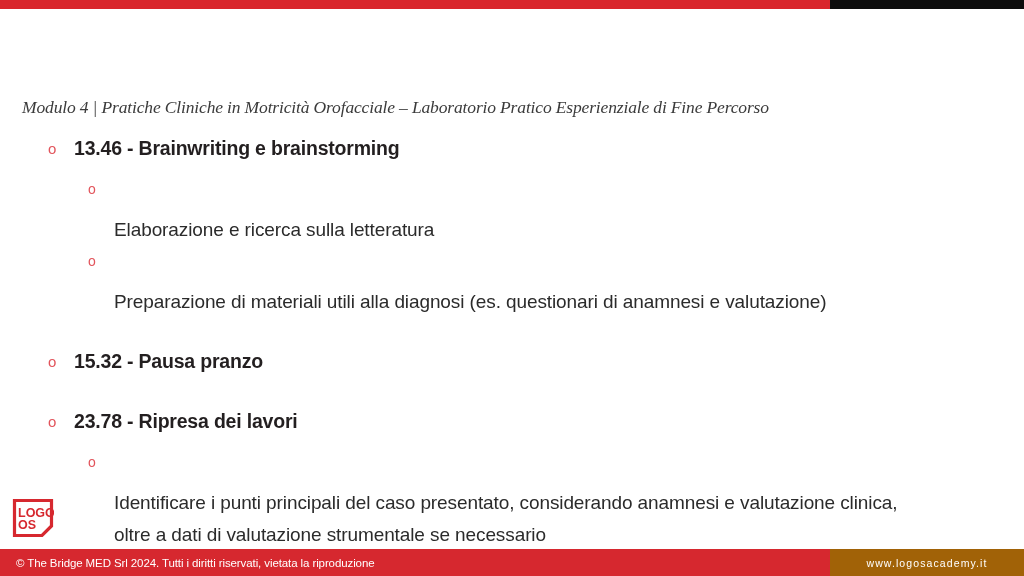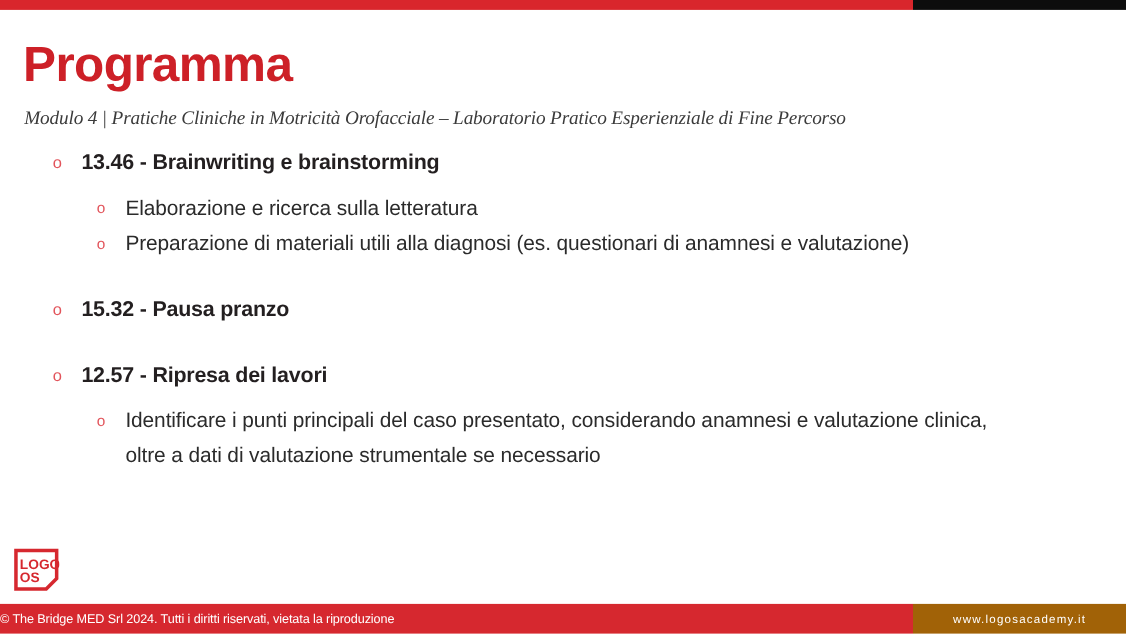--- a/index.html
+++ b/index.html
@@ -121,20 +121,21 @@
     line-height: 1.45;
   }
 
   .item.level2 .item-text {
     font-size: 19px;
     font-weight: normal;
     color: #2b2b2b;
     letter-spacing: -0.1px;
     line-height: 1.65;
     max-width: 800px;
+    margin-top: 40px;
   }
 
   .spacer-sm { height: 10px; }
   .spacer-md { height: 30px; }
   .spacer-lg { height: 30px; }
 
   
   .logo {
     position: absolute;
     left: 12px;
@@ -152,21 +153,21 @@
     width: 1024px;
     height: 27px;
     display: flex;
   }
   .footer-left {
     width: 830px;
     height: 27px;
     background: #d6282f;
     display: flex;
     align-items: center;
-    padding-left: 0;
+    padding-left: 16px;
     box-sizing: border-box;
   }
   .footer-left-text {
     color: #ffffff;
     font-size: 11.5px;
     letter-spacing: -0.1px;
     white-space: nowrap;
   }
   .footer-right {
     flex: 1;
@@ -186,21 +187,20 @@
 </head>
 <body>
 
 <div class="top-bar">
   <div class="top-bar-red"></div>
   <div class="top-bar-black"></div>
 </div>
 
 <div class="slide">
 
-  <div class="page-title">Programma</div>
 
   <div class="page-subtitle">Modulo 4 | Pratiche Cliniche in Motricità Orofacciale – Laboratorio Pratico Esperienziale di Fine Percorso</div>
 
   <div class="agenda">
 
     <div class="item level1">
       <span class="bullet">o</span>
       <span class="item-text">13.46 - Brainwriting e brainstorming</span>
     </div>
 
@@ -220,21 +220,21 @@
 
     <div class="item level1">
       <span class="bullet">o</span>
       <span class="item-text">15.32 - Pausa pranzo</span>
     </div>
 
     <div class="spacer-lg"></div>
 
     <div class="item level1">
       <span class="bullet">o</span>
-      <span class="item-text">12.57 - Ripresa dei lavori</span>
+      <span class="item-text">23.78 - Ripresa dei lavori</span>
     </div>
 
     <div class="spacer-sm"></div>
 
     <div class="item level2">
       <span class="bullet">o</span>
       <span class="item-text">Identificare i punti principali del caso presentato, considerando anamnesi e valutazione clinica, oltre a dati di valutazione strumentale se necessario</span>
     </div>
 
   </div>

